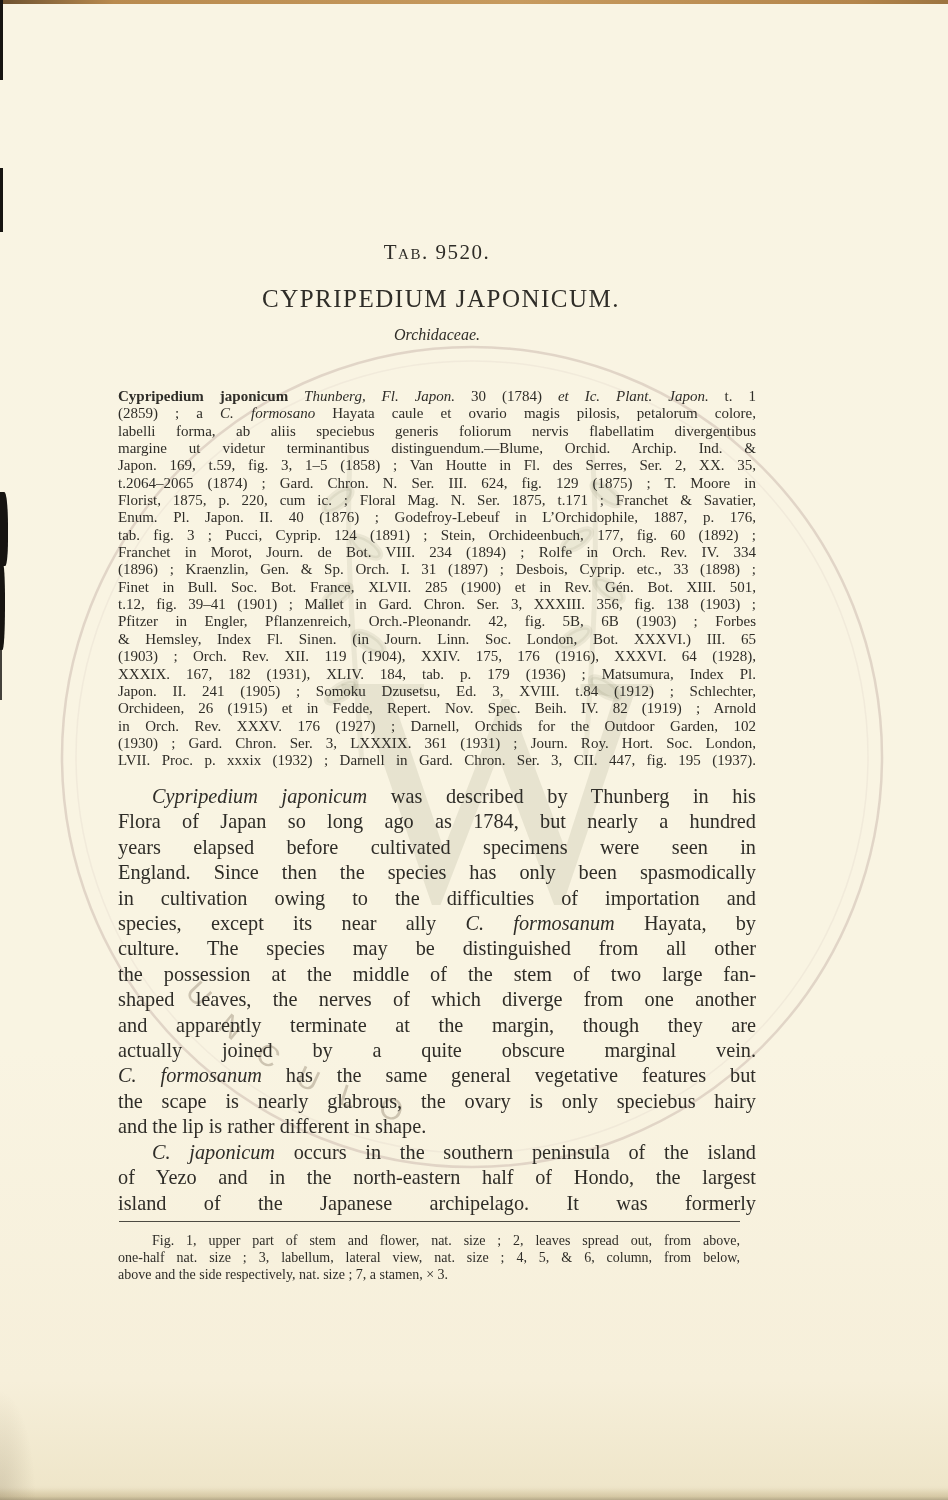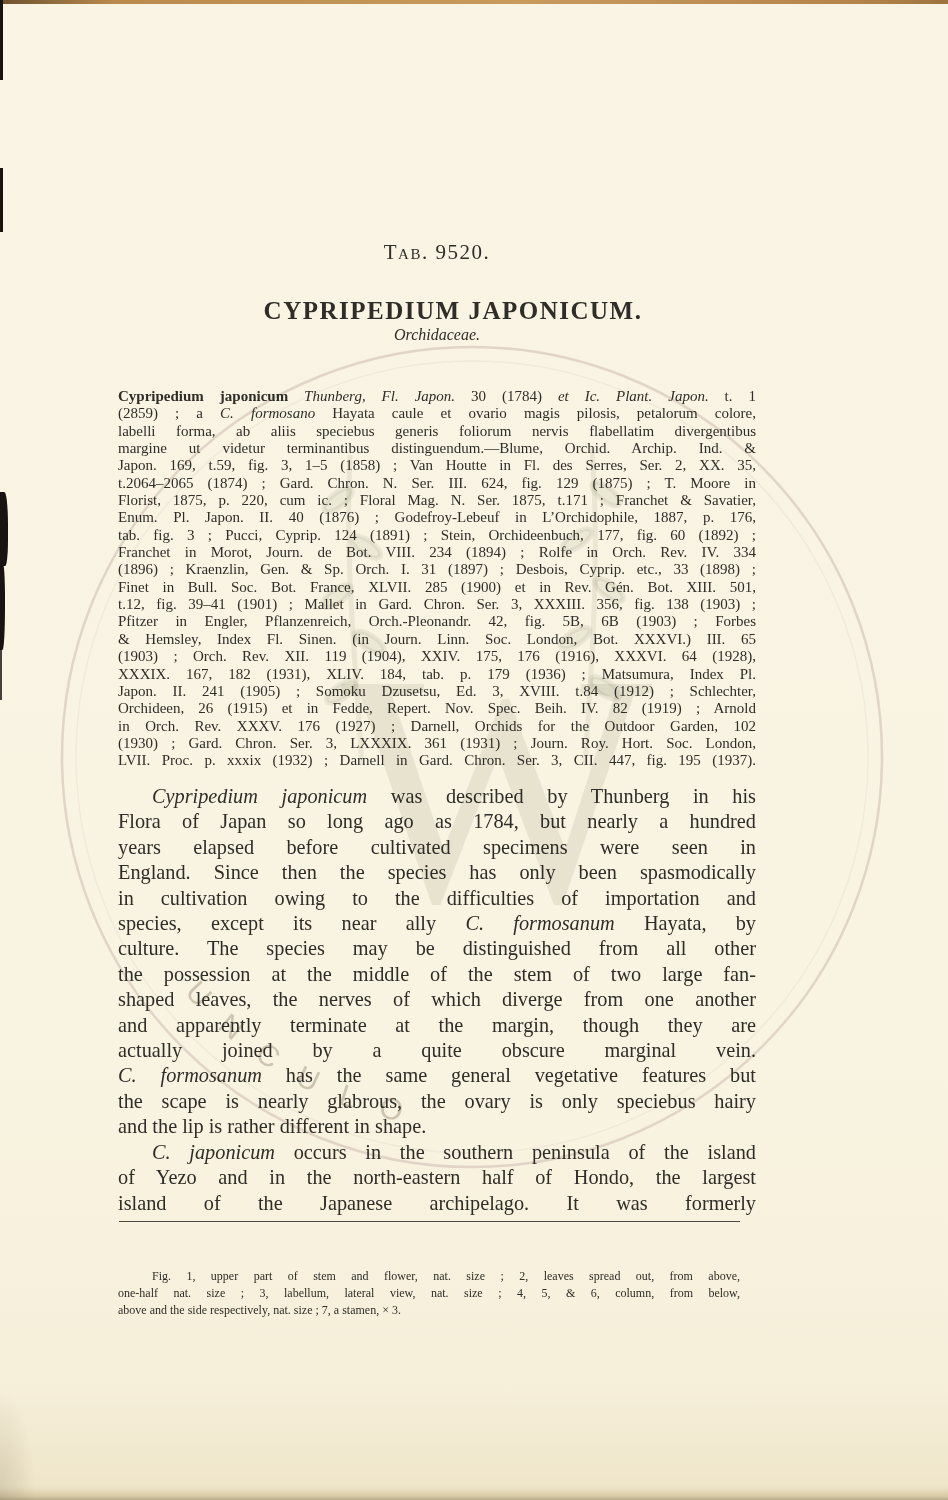--- a/index.html
+++ b/index.html
@@ -24,36 +24,36 @@
   .edge-bottom{position:absolute;left:0;right:0;bottom:0;height:12px;
     background:linear-gradient(to bottom,rgba(150,125,70,0),rgba(150,125,70,0.20) 70%,rgba(108,94,62,0.38));}
   .corner-curl{position:absolute;left:0;bottom:0;width:36px;height:110px;
     background:radial-gradient(ellipse at 0% 100%,rgba(120,105,80,0.22),rgba(120,105,80,0) 70%);}
   
   .watermark{position:absolute;top:0;left:0;pointer-events:none;}
   
   .tab-heading{position:absolute;top:240px;left:118px;width:638px;text-align:center;
     font-size:21px;font-variant:small-caps;letter-spacing:1.5px;}
   .species-heading{position:absolute;top:281px;left:118px;width:638px;text-align:center;
-    font-size:25px;font-weight:bold;letter-spacing:1.5px;margin:16px;}
+    font-size:25px;font-weight:normal;letter-spacing:1.5px;margin:4px;}
   .family-heading{position:absolute;top:326px;left:118px;width:638px;text-align:center;
     font-size:16px;font-style:italic;}
   
   .citation{position:absolute;top:388px;left:118px;width:638px;
     font-size:15px;line-height:17.35px;}
   .cit-line{text-align:justify;text-align-last:justify;white-space:normal;}
   
   .bodytext{position:absolute;top:784px;left:118px;width:638px;
     font-size:20.3px;line-height:25.4px;}
   .body-line{text-align:justify;text-align-last:justify;}
   
   .caption-rule{position:absolute;top:1221px;left:119px;width:621px;height:0;
     border:none;border-top:1.4px solid #4d4a42;margin:0;}
   .caption{position:absolute;top:1232px;left:118px;width:622px;
-    font-size:12px;line-height:17.2px;margin-top:36px;}
+    font-size:14px;line-height:17.2px;}
   .cap-line{text-align:justify;text-align-last:justify;}
   
   .ind{text-indent:34px;}
   .end{text-align-last:left !important;}
   span.i{font-style:italic;}
   span.b{font-weight:bold;}
 </style>
 </head>
 <body>
 

